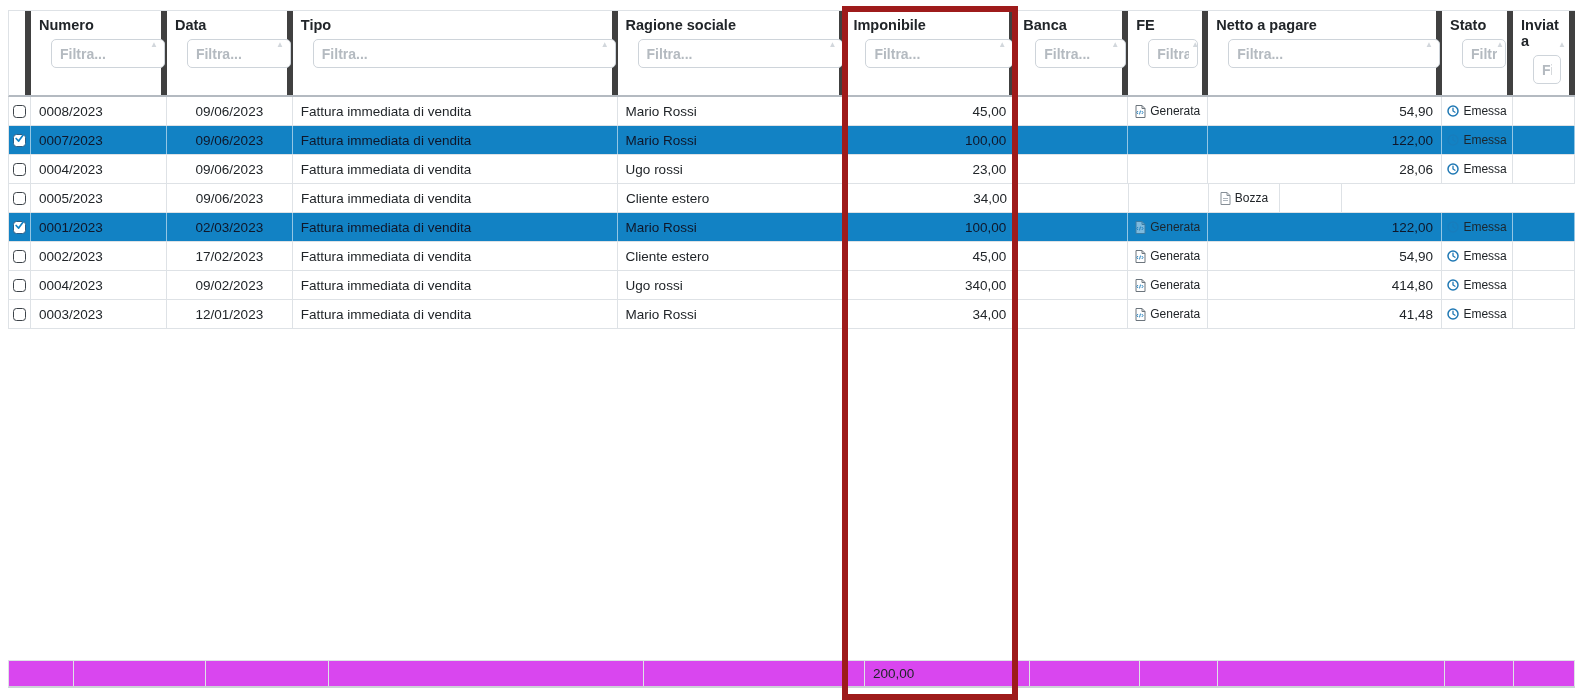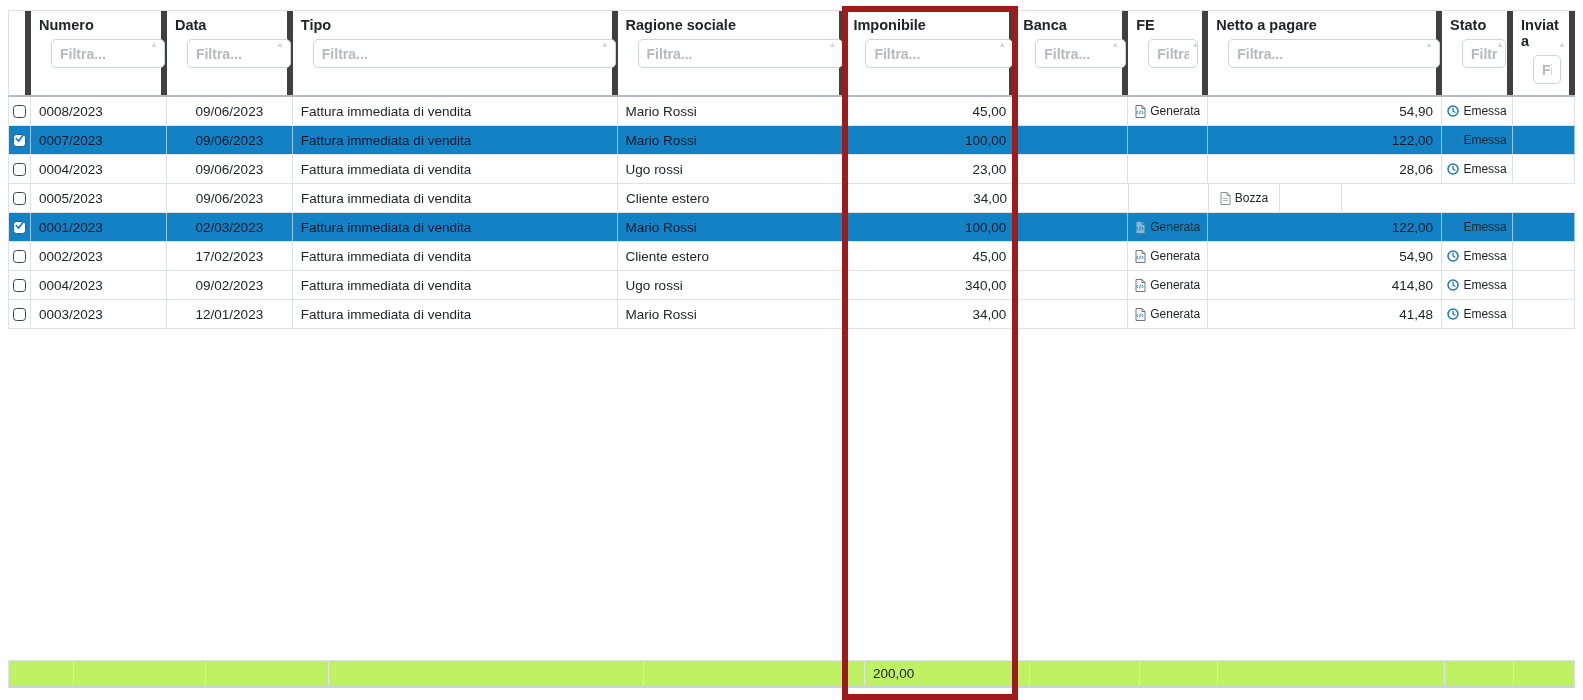--- a/index.html
+++ b/index.html
@@ -59,21 +59,21 @@
 
   
   .checkbox { width:13px; height:13px; border:1.6px solid #3d4349; border-radius:3.5px;
               background:#fff; display:inline-flex; align-items:center; justify-content:center; }
   .checkbox.checked { border-color:#2b5d86; }
   .checkbox.checked svg { margin-top:-3px; }
 
   
   .spacer { height:331px; background:#fff; }
   .tfoot { display:flex; height:28px; border-top:1px solid #dee2e6; border-left:1px solid #dee2e6;
-           border-bottom:2px solid #cdd2d7; background:#bef264;padding-left:43px; }
+           border-bottom:2px solid #cdd2d7; background:#d946ef;padding-left:43px; }
   .tf { display:flex; align-items:center; padding:0 8px; border-right:1px solid #dee2e6;
         font-size:13.5px; color:#212529; }
 
   
   #annotation-box { position:absolute; left:834px; top:-4px; width:176px; height:694px;
                     border:6px solid #9e1b1b; pointer-events:none; z-index:20; }
 </style>
 </head>
 <body>
 

